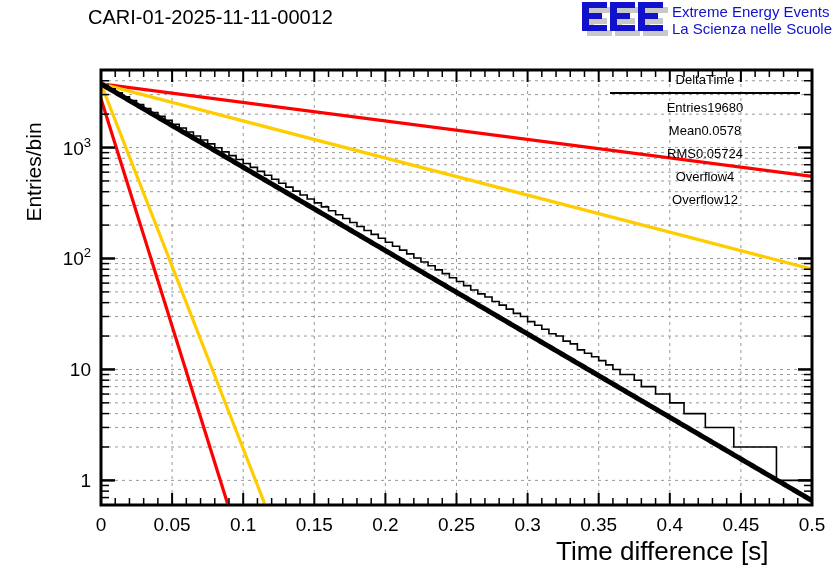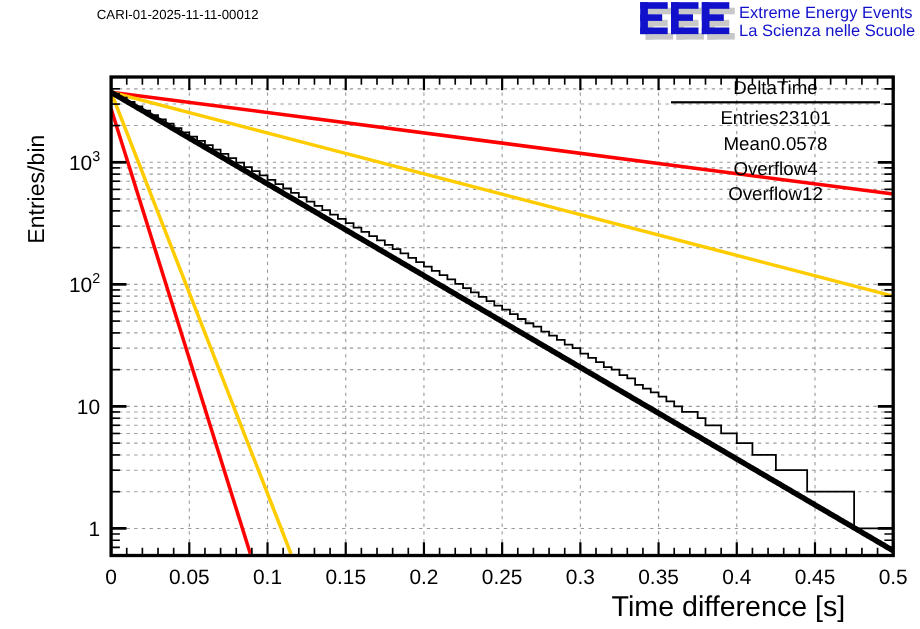--- a/index.html
+++ b/index.html
@@ -1,37 +1,37 @@
 <!DOCTYPE html>
 <html><head>
 <meta charset="utf-8">
 <style>
   html,body{margin:0;padding:0;background:#ffffff;}
   body{width:836px;height:572px;overflow:hidden;
        font-family:"Liberation Sans","DejaVu Sans",sans-serif;color:#000;}
   #root{position:relative;width:836px;height:572px;}
-  .title{position:absolute;left:88px;top:6px;font-size:12px;color:#000;white-space:nowrap;text-align:right;}
+  .title{position:absolute;left:88px;top:6px;font-size:20px;color:#000;white-space:nowrap;text-align:right;}
   .logo{position:absolute;right:4px;top:2px;display:flex;align-items:flex-start;gap:8px;}
   .logo-mark{position:relative;width:82px;height:34px;}
   .logo-sub{position:absolute;left:5px;top:5px;display:flex;gap:3px;}
   .logo-main{position:absolute;left:0;top:0;display:flex;gap:3px;}
   .eglyph{width:25px;height:29px;position:relative;}
   .eglyph i{position:absolute;left:0;display:block;background:#1111cc;}
   .eglyph i.b1{top:0;height:6px;width:25px;}
   .eglyph i.b2{top:11px;height:6px;width:20px;}
   .eglyph i.b3{top:23px;height:6px;width:25px;}
   .eglyph i.v{top:0;height:29px;width:7px;}
   .eglyph.sh i{background:#c8c8c8;}
   .logo-text{display:flex;flex-direction:column;justify-content:flex-start;
              color:#1111cc;font-size:15px;line-height:17px;padding-top:1px;}
   .ylabel{position:absolute;left:-66px;top:160px;width:200px;text-align:center;
           font-size:21px;transform:rotate(-90deg);}
   .xlabel{position:absolute;left:556px;top:536px;font-size:26px;}
   .tick-text{font-size:19px;fill:#000;font-family:"Liberation Sans","DejaVu Sans",sans-serif;}
-  .stats{position:absolute;left:610px;top:68px;width:190px;font-size:17px;line-height:23px;}
+  .stats{position:absolute;left:610px;top:68px;width:190px;font-size:13px;line-height:23px;}
   .stats .hdr{text-align:center;padding-bottom:1px;}
   .stats .hrule{border-bottom:2px solid #000;margin:0 0 2px 0;}
   .stats .row{display:flex;justify-content:center;}
   svg{position:absolute;left:0;top:0;}
 </style>
 </head>
 <body>
 
 <div id="root">
 
@@ -334,27 +334,31 @@
 
   <div class="ylabel">Entries/bin</div>
   <div class="xlabel">Time difference [s]</div>
 
   <div class="stats">
     <div class="hdr">DeltaTime</div>
     <div class="hrule"></div>
     <div id="stats-rows">
         <div class="row">
           <span>Entries</span>
-          <span>23101</span>
+          <span>19680</span>
         </div>
         <div class="row">
           <span>Mean</span>
           <span>0.0578</span>
         </div>
         <div class="row">
+          <span>RMS</span>
+          <span>0.05724</span>
+        </div>
+        <div class="row">
           <span>Overflow</span>
           <span>4</span>
         </div>
         <div class="row">
           <span>Overflow</span>
           <span>12</span>
         </div>
       </div>
   </div>
 

